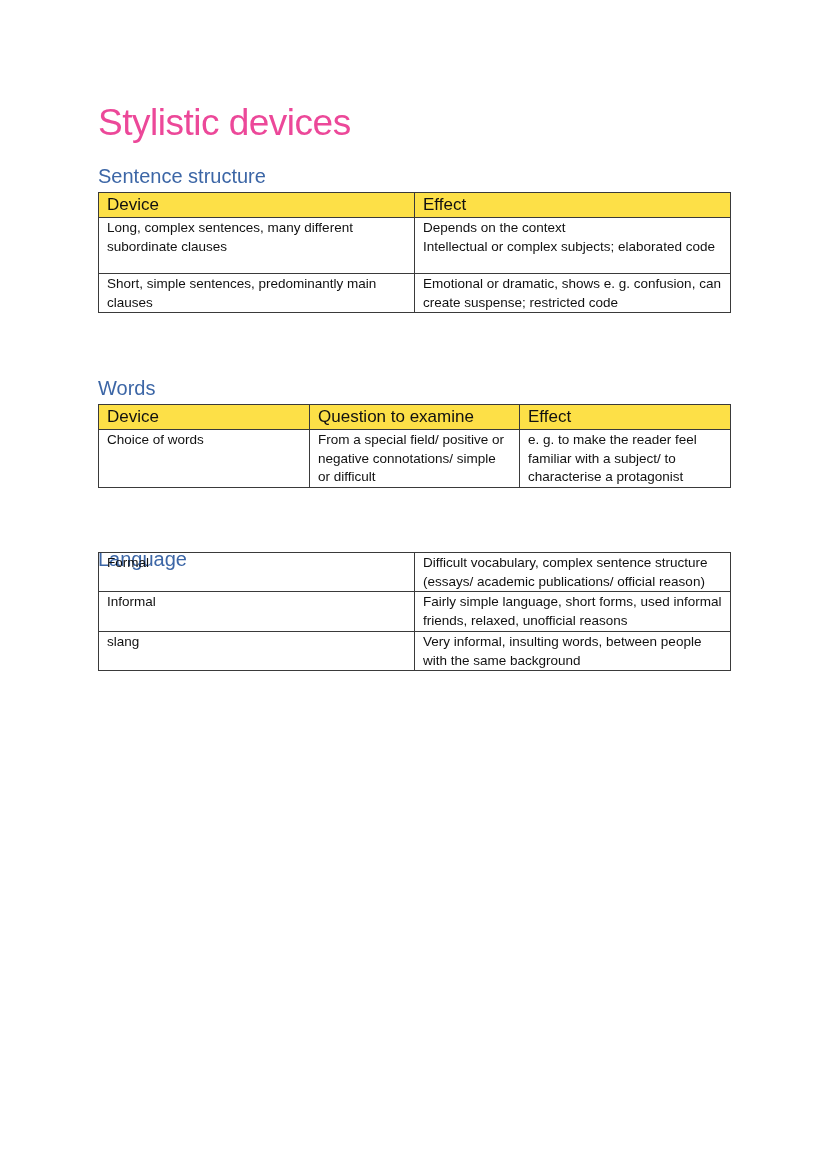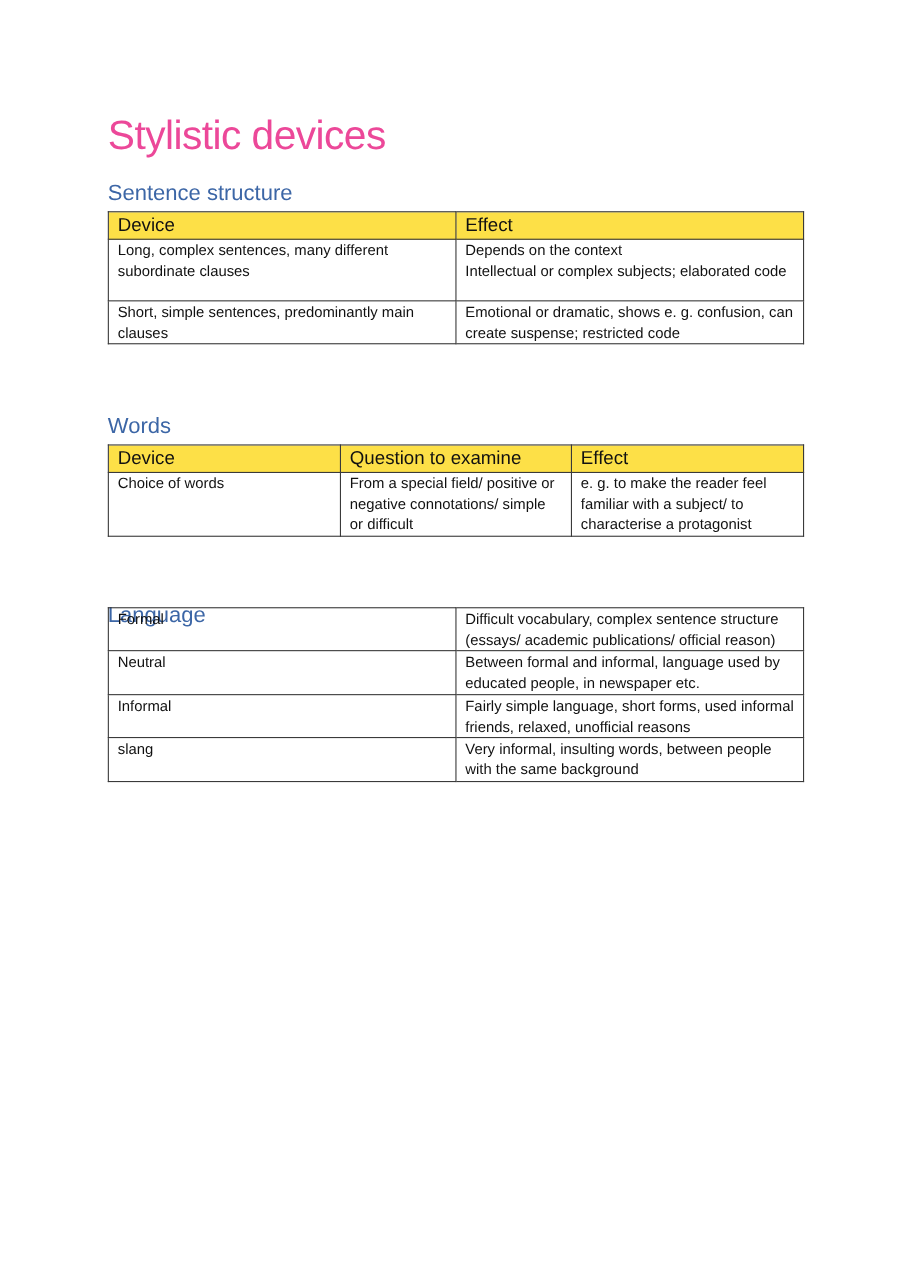--- a/index.html
+++ b/index.html
@@ -74,24 +74,20 @@
     <colgroup>
         <col style="width:316px">
         <col style="width:316px">
       </colgroup>
     <tbody>
         <tr>
       <td>Formal</td>
       <td>Difficult vocabulary, complex sentence structure (essays/ academic publications/ official reason)</td>
     </tr>
     <tr>
-      <td>Neutral</td>
-      <td>Between formal and informal, language used by educated people, in newspaper etc.</td>
-    </tr>
-    <tr>
       <td>Informal</td>
       <td>Fairly simple language, short forms, used informal friends, relaxed, unofficial reasons</td>
     </tr>
     <tr>
       <td>slang</td>
       <td>Very informal, insulting words, between people with the same background</td>
     </tr>
   </tbody>
     </table>
 

